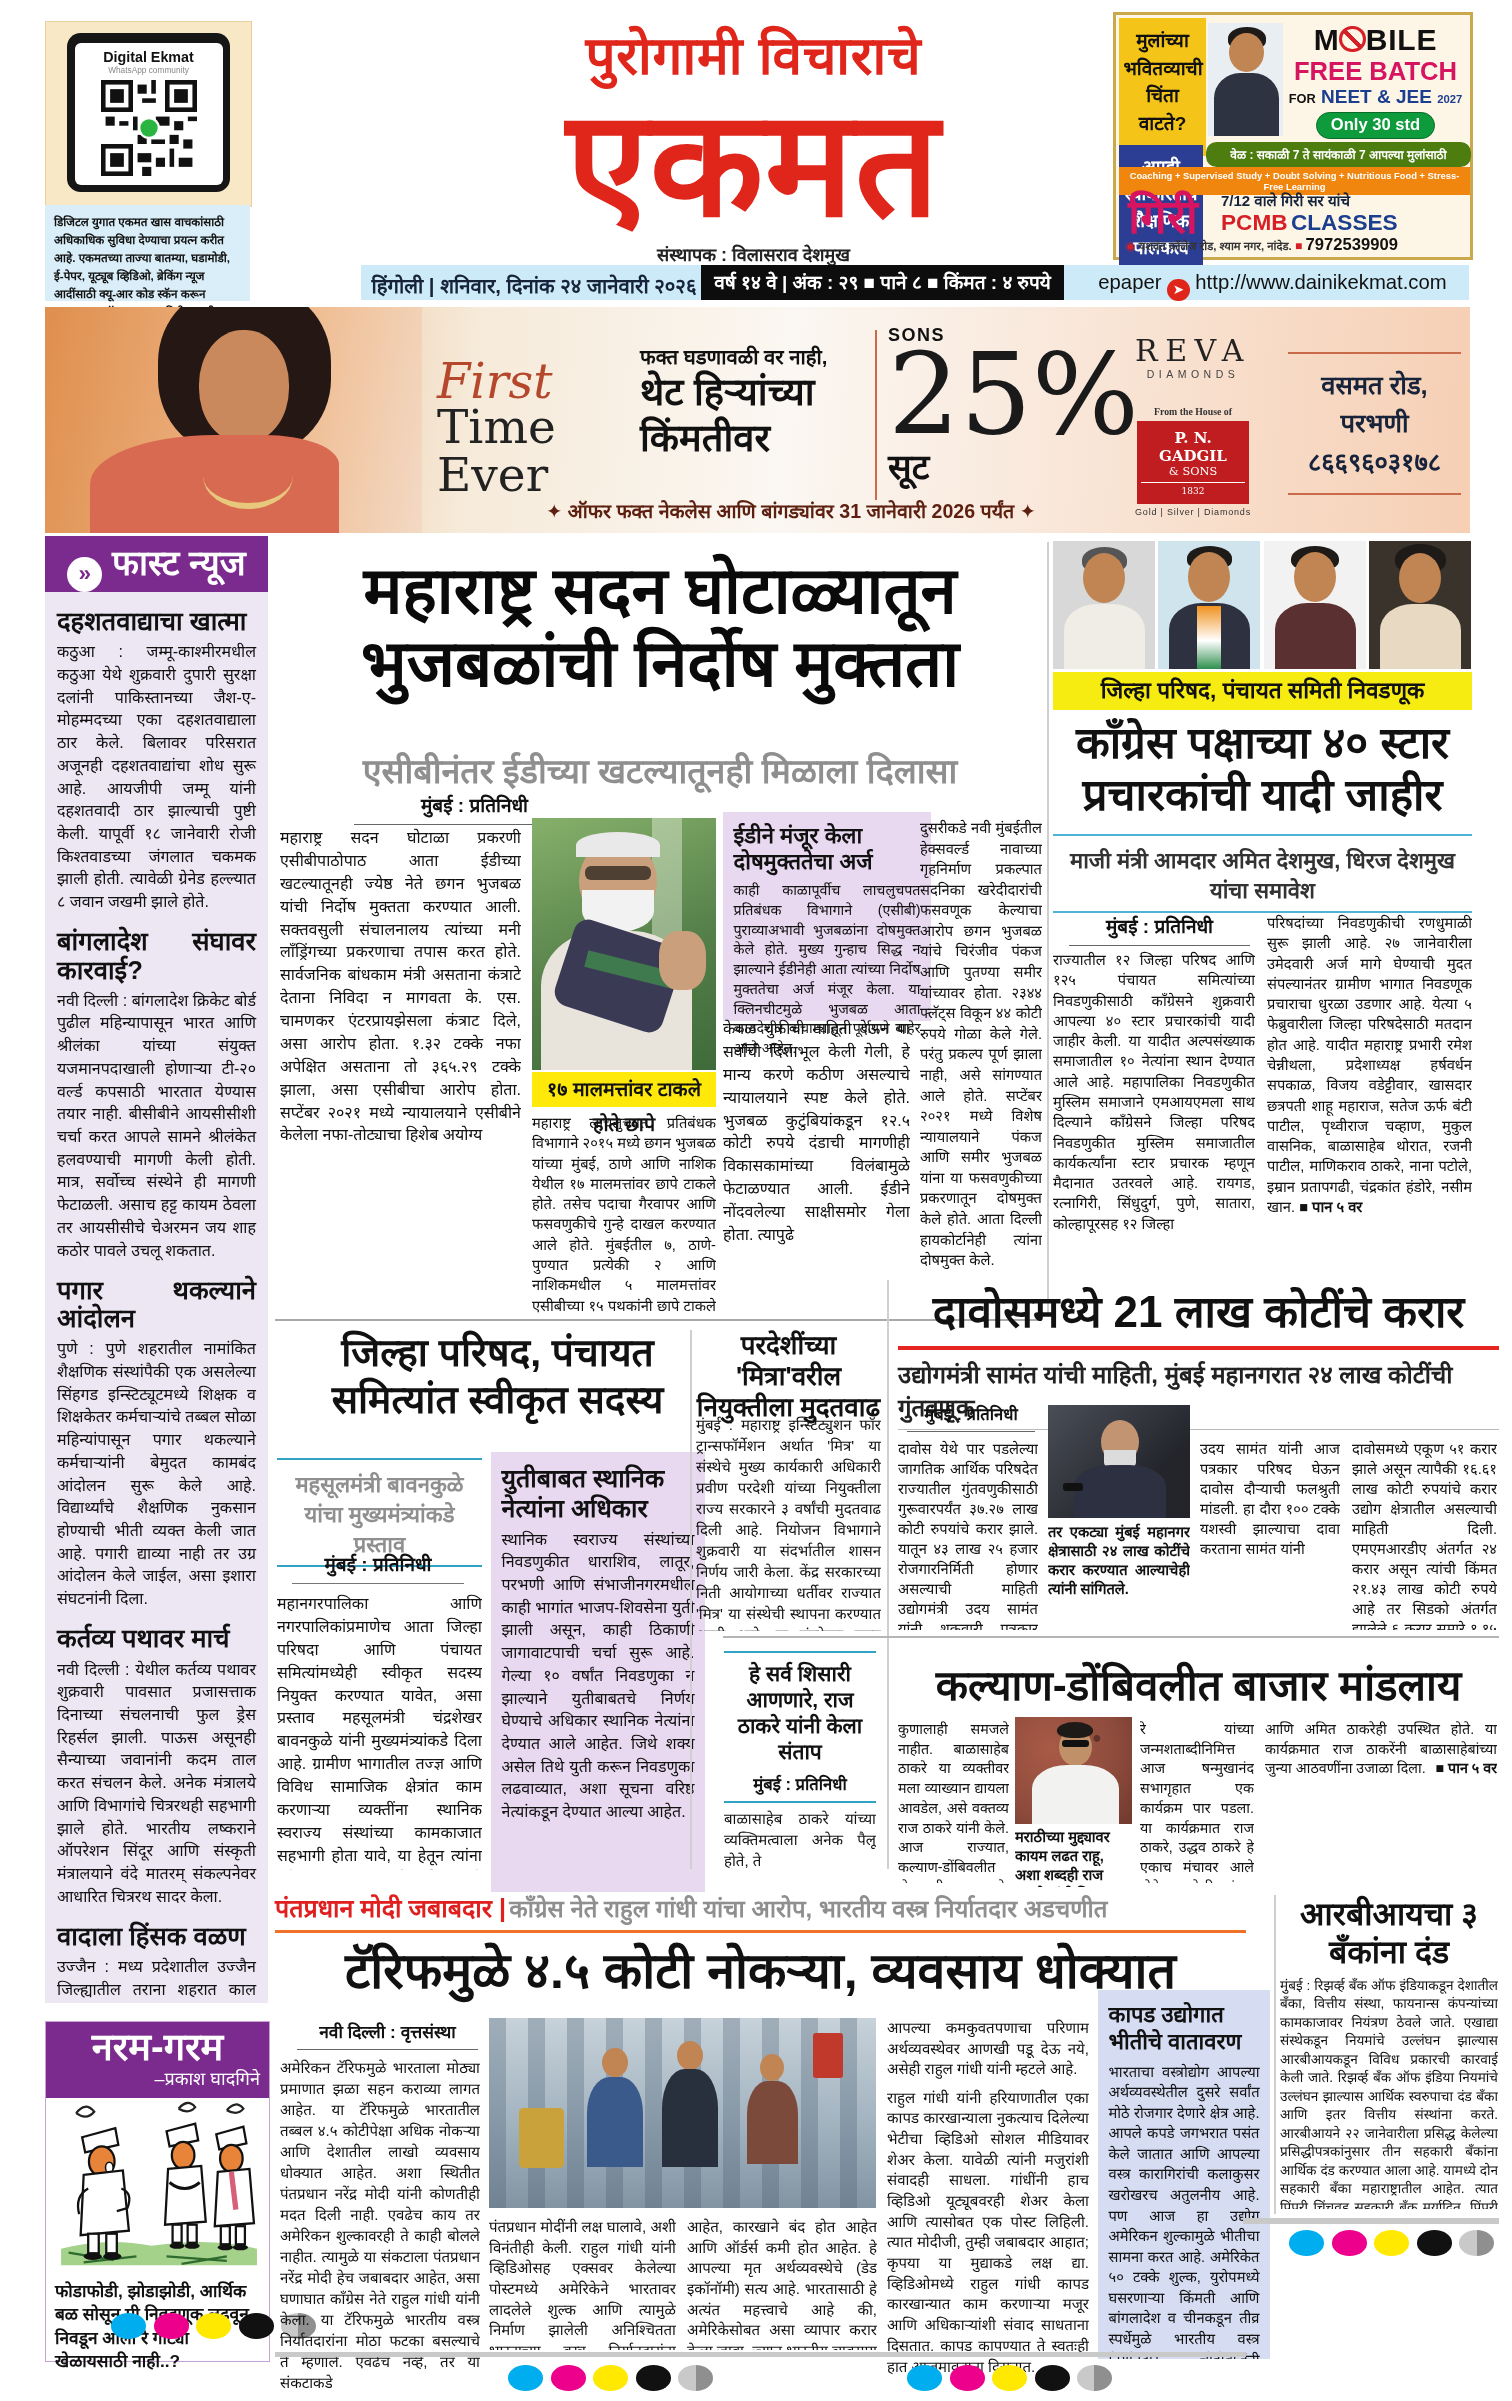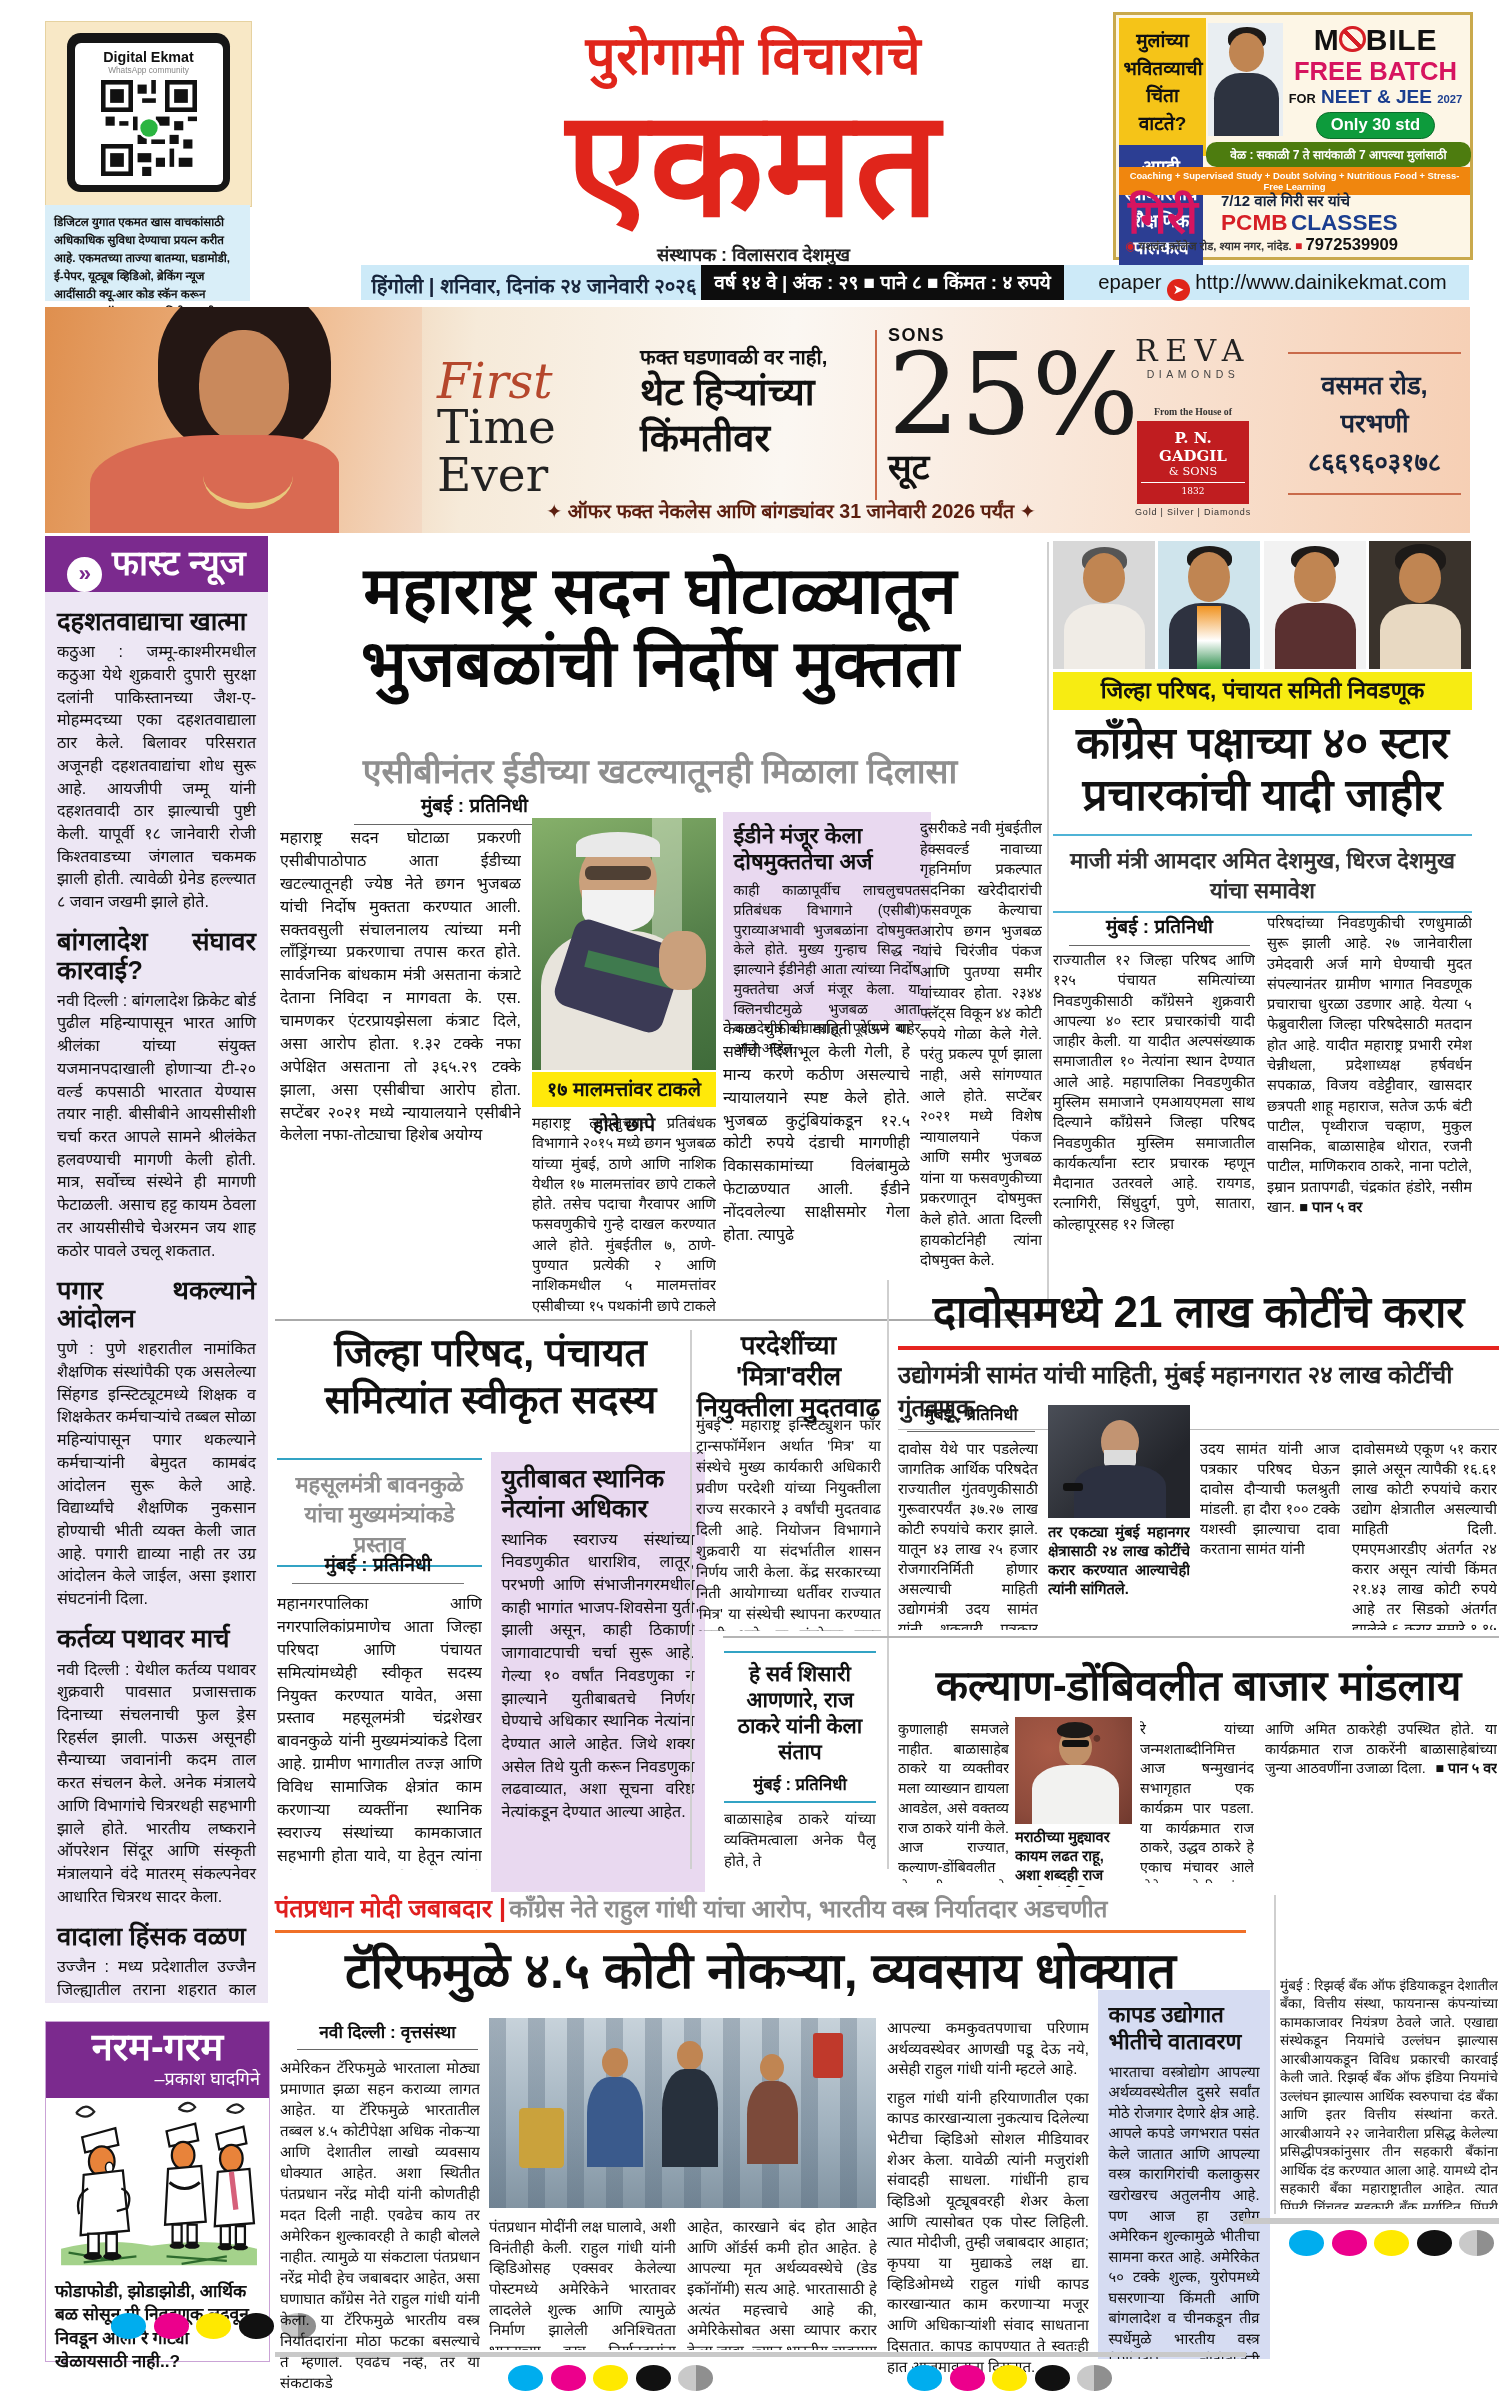--- a/index.html
+++ b/index.html
@@ -394,21 +394,21 @@
   </div>
   <div class="abs ctr yband" style="left:1053px;top:672px;width:419px;height:38px;">जिल्हा परिषद, पंचायत समिती निवडणूक</div>
   <div class="abs ctr h-cong" style="left:1053px;top:717px;width:419px;">काँग्रेस पक्षाच्या ४० स्टार प्रचारकांची यादी जाहीर</div>
   <div class="abs ctr sub-rule" style="left:1053px;top:834px;width:416px;">माजी मंत्री आमदार अमित देशमुख, धिरज देशमुख यांचा समावेश</div>
   <div class="abs ctr byline" style="left:1069px;top:913px;width:181px;">मुंबई : प्रतिनिधी</div>
   <div class="abs jst body-s ovh" style="left:1053px;top:950px;width:202px;height:318px;">राज्यातील १२ जिल्हा परिषद आणि १२५ पंचायत समित्यांच्या निवडणुकीसाठी काँग्रेसने शुक्रवारी आपल्या ४० स्टार प्रचारकांची यादी जाहीर केली. या यादीत अल्पसंख्याक समाजातील १० नेत्यांना स्थान देण्यात आले आहे. महापालिका निवडणुकीत मुस्लिम समाजाने एमआयएमला साथ दिल्याने काँग्रेसने जिल्हा परिषद निवडणुकीत मुस्लिम समाजातील कार्यकर्त्यांना स्टार प्रचारक म्हणून मैदानात उतरवले आहे. रायगड, रत्नागिरी, सिंधुदुर्ग, पुणे, सातारा, कोल्हापूरसह १२ जिल्हा</div>
   <div class="abs jst body-s ovh" style="left:1267px;top:913px;width:205px;height:336px;">
     <span>परिषदांच्या निवडणुकीची रणधुमाळी सुरू झाली आहे. २७ जानेवारीला उमेदवारी अर्ज मागे घेण्याची मुदत संपल्यानंतर ग्रामीण भागात निवडणूक प्रचाराचा धुरळा उडणार आहे. येत्या ५ फेब्रुवारीला जिल्हा परिषदेसाठी मतदान होत आहे. यादीत महाराष्ट्र प्रभारी रमेश चेन्नीथला, प्रदेशाध्यक्ष हर्षवर्धन सपकाळ, विजय वडेट्टीवार, खासदार छत्रपती शाहू महाराज, सतेज ऊर्फ बंटी पाटील, पृथ्वीराज चव्हाण, मुकुल वासनिक, बाळासाहेब थोरात, रजनी पाटील, माणिकराव ठाकरे, नाना पटोले, इम्रान प्रतापगढी, चंद्रकांत हंडोरे, नसीम खान.</span> <span class="pg5">■ पान ५ वर</span>
   </div>
 
-  <div class="abs ctr h-zp" style="left:287px;top:1330px;width:407px;">जिल्हा परिषद, पंचायत समित्यांत स्वीकृत सदस्य</div>
+  <div class="abs ctr h-zp" style="left:294px;top:1330px;width:407px;">जिल्हा परिषद, पंचायत समित्यांत स्वीकृत सदस्य</div>
   <div class="abs ctr zp-sub" style="left:277px;top:1458px;width:202px;">महसूलमंत्री बावनकुळे यांचा मुख्यमंत्र्यांकडे प्रस्ताव</div>
   <div class="abs ctr byline" style="left:292px;top:1551px;width:172px;border-bottom:0.8px solid #777;">मुंबई : प्रतिनिधी</div>
   <div class="abs jst body-t ovh" style="left:277px;top:1593px;width:205px;height:277px;">महानगरपालिका आणि नगरपालिकांप्रमाणेच आता जिल्हा परिषदा आणि पंचायत समित्यांमध्येही स्वीकृत सदस्य नियुक्त करण्यात यावेत, असा प्रस्ताव महसूलमंत्री चंद्रशेखर बावनकुळे यांनी मुख्यमंत्र्यांकडे दिला आहे. ग्रामीण भागातील तज्ज्ञ आणि विविध सामाजिक क्षेत्रांत काम करणाऱ्या व्यक्तींना स्थानिक स्वराज्य संस्थांच्या कामकाजात सहभागी होता यावे, या हेतून त्यांना स्वीकृत सदस्यपद मिळावे, अशी अपेक्षा त्यांनी व्यक्त केली.</div>
   <div class="abs pbox ovh" style="left:491px;top:1452px;width:193px;height:419px;">
     <h4 style="font-size:25px;">युतीबाबत स्थानिक नेत्यांना अधिकार</h4>
     <p class="jst" style="font-size:16px;line-height:1.42;">स्थानिक स्वराज्य संस्थांच्या निवडणुकीत धाराशिव, लातूर, परभणी आणि संभाजीनगरमधील काही भागांत भाजप-शिवसेना युती झाली असून, काही ठिकाणी जागावाटपाची चर्चा सुरू आहे. गेल्या १० वर्षांत निवडणुका न झाल्याने युतीबाबतचे निर्णय घेण्याचे अधिकार स्थानिक नेत्यांना देण्यात आले आहेत. जिथे शक्य असेल तिथे युती करून निवडणुका लढवाव्यात, अशा सूचना वरिष्ठ नेत्यांकडून देण्यात आल्या आहेत.</p>
   </div>
   <div class="abs vr" style="left:690px;top:1330px;height:539px;"></div>
   <div class="abs ctr h-mid" style="left:696px;top:1330px;width:185px;">परदेशींच्या 'मित्रा'वरील नियुक्तीला मुदतवाढ</div>
   <div class="abs jst ovh" style="left:696px;top:1414px;width:185px;height:217px;font-size:15px;line-height:1.4;">मुंबई : महाराष्ट्र इन्स्टिट्युशन फॉर ट्रान्सफॉर्मेशन अर्थात 'मित्र' या संस्थेचे मुख्य कार्यकारी अधिकारी प्रवीण परदेशी यांच्या नियुक्तीला राज्य सरकारने ३ वर्षांची मुदतवाढ दिली आहे. नियोजन विभागाने शुक्रवारी या संदर्भातील शासन निर्णय जारी केला. केंद्र सरकारच्या निती आयोगाच्या धर्तीवर राज्यात 'मित्र' या संस्थेची स्थापना करण्यात आली आहे. या संस्थेच्या मुख्य कार्यकारी अधिकारी पदावर परदेशी यांची २३ फेब्रुवारी २०२३ रोजी ३ वर्षांसाठी नियुक्ती झाली होती. ती मुदत २२ फेब्रुवारी २०२६ रोजी संपत आहे.</div>
@@ -480,20 +480,21 @@
   <div class="abs jst ovh" style="left:887px;top:2018px;width:202px;height:380px;font-size:15px;line-height:1.38;">
     <p>आपल्या कमकुवतपणाचा परिणाम अर्थव्यवस्थेवर आणखी पडू देऊ नये, असेही राहुल गांधी यांनी म्हटले आहे.</p>
     <p>राहुल गांधी यांनी हरियाणातील एका कापड कारखान्याला नुकत्याच दिलेल्या भेटीचा व्हिडिओ सोशल मीडियावर शेअर केला. यावेळी त्यांनी मजुरांशी संवादही साधला. गांधींनी हाच व्हिडिओ यूट्यूबवरही शेअर केला आणि त्यासोबत एक पोस्ट लिहिली. त्यात मोदीजी, तुम्ही जबाबदार आहात; कृपया या मुद्याकडे लक्ष द्या. व्हिडिओमध्ये राहुल गांधी कापड कारखान्यात काम करणाऱ्या मजूर आणि अधिकाऱ्यांशी संवाद साधताना दिसतात. कापड कापण्यात ते स्वतःही हात आजमावताना दिसतात.</p>
   </div>
   <div class="abs bbox ovh" style="left:1098px;top:1990px;width:151px;height:348px;">
     <h4>कापड उद्योगात भीतीचे वातावरण</h4>
     <p class="jst">भारताचा वस्त्रोद्योग आपल्या अर्थव्यवस्थेतील दुसरे सर्वांत मोठे रोजगार देणारे क्षेत्र आहे. आपले कपडे जगभरात पसंत केले जातात आणि आपल्या वस्त्र कारागिरांची कलाकुसर खरोखरच अतुलनीय आहे. पण आज हा उद्योग अमेरिकन शुल्कामुळे भीतीचा सामना करत आहे. अमेरिकेत ५० टक्के शुल्क, युरोपमध्ये घसरणाऱ्या किंमती आणि बांगलादेश व चीनकडून तीव्र स्पर्धेमुळे भारतीय वस्त्र निर्यातदार चोहोबाजूंनी दबावाखाली आहेत, असे राहुल गांधी म्हणाले.</p>
   </div>
 
   <div class="abs vr" style="left:1274px;top:1895px;height:319px;"></div>
+  <div class="abs ctr h-rbi" style="left:1280px;top:1895px;width:218px;">आरबीआयचा ३ बँकांना दंड</div>
   <div class="abs jst ovh" style="left:1280px;top:1977px;width:218px;height:232px;font-size:13.6px;line-height:1.36;">मुंबई : रिझर्व्ह बँक ऑफ इंडियाकडून देशातील बँका, वित्तीय संस्था, फायनान्स कंपन्यांच्या कामकाजावर नियंत्रण ठेवले जाते. एखाद्या संस्थेकडून नियमांचे उल्लंघन झाल्यास आरबीआयकडून विविध प्रकारची कारवाई केली जाते. रिझर्व्ह बँक ऑफ इंडिया नियमांचे उल्लंघन झाल्यास आर्थिक स्वरुपाचा दंड बँका आणि इतर वित्तीय संस्थांना करते. आरबीआयने २२ जानेवारीला प्रसिद्ध केलेल्या प्रसिद्धीपत्रकांनुसार तीन सहकारी बँकांना आर्थिक दंड करण्यात आला आहे. यामध्ये दोन सहकारी बँका महाराष्ट्रातील आहेत. त्यात पिंपरी चिंचवड सहकारी बँक मर्यादित, पिंपरी आणि श्री कन्याका नागरी सहकारी बँक, लिमिटेड चंद्रपूर या दोन बँकांचा समावेश आहे.</div>
   <div class="abs gbar" style="left:1243px;top:2218px;width:256px;height:6px;"></div>
   <div class="abs regdots" style="left:1289px;top:2230px;">
     <i style="background:#00adee"></i>
       <i style="background:#ec008c"></i>
       <i style="background:#ffe900"></i>
       <i style="background:#111"></i>
       <i style="background:linear-gradient(90deg,#c9c9c9 50%,#8f8f8f 50%)"></i>
   </div>
 

